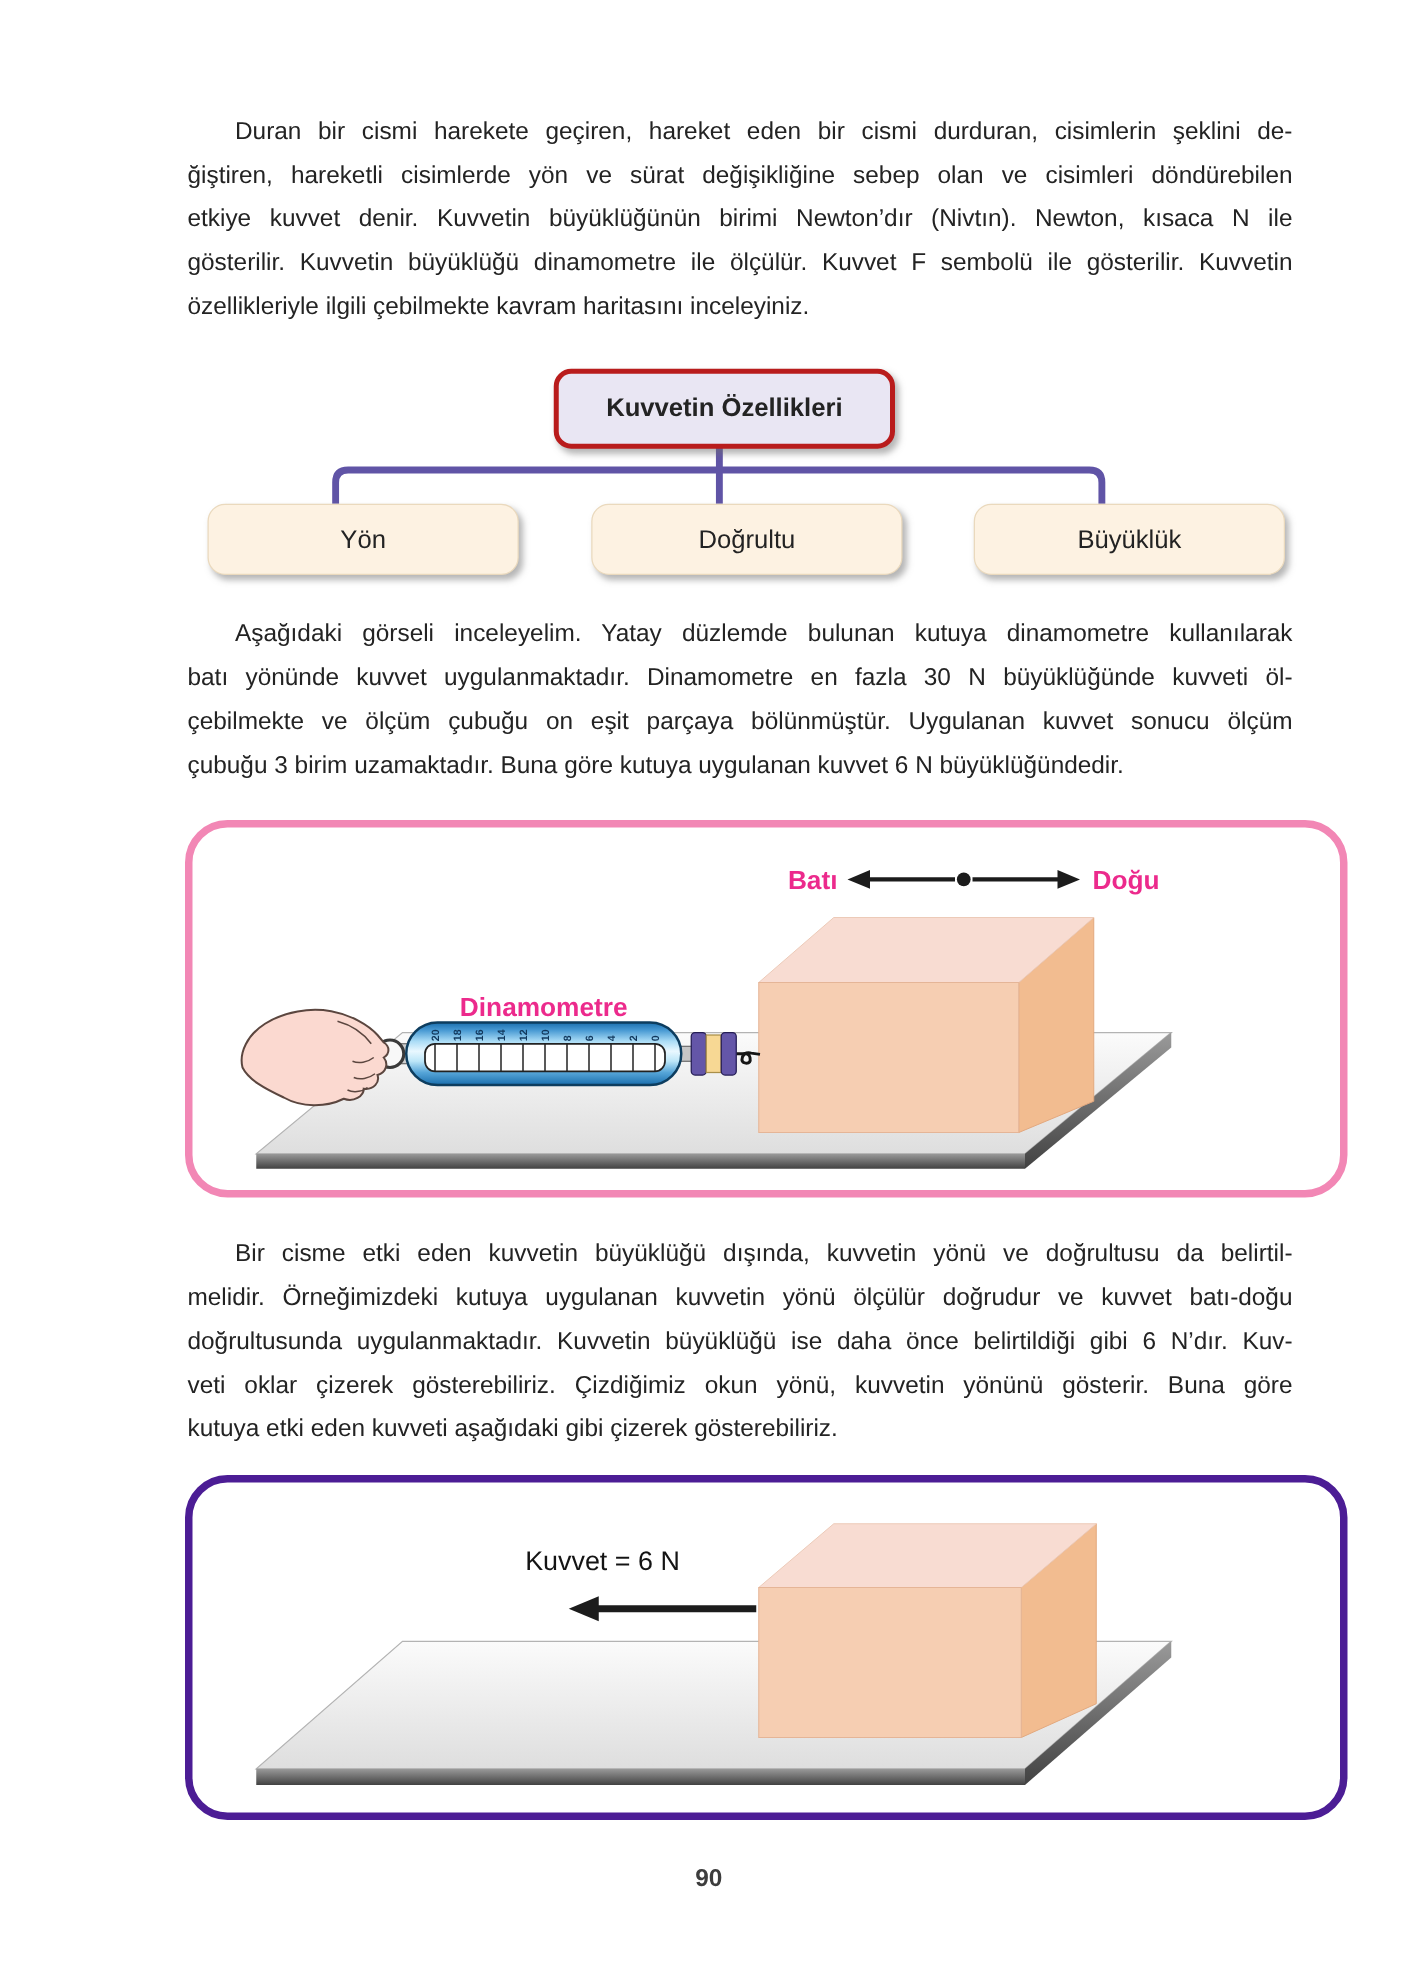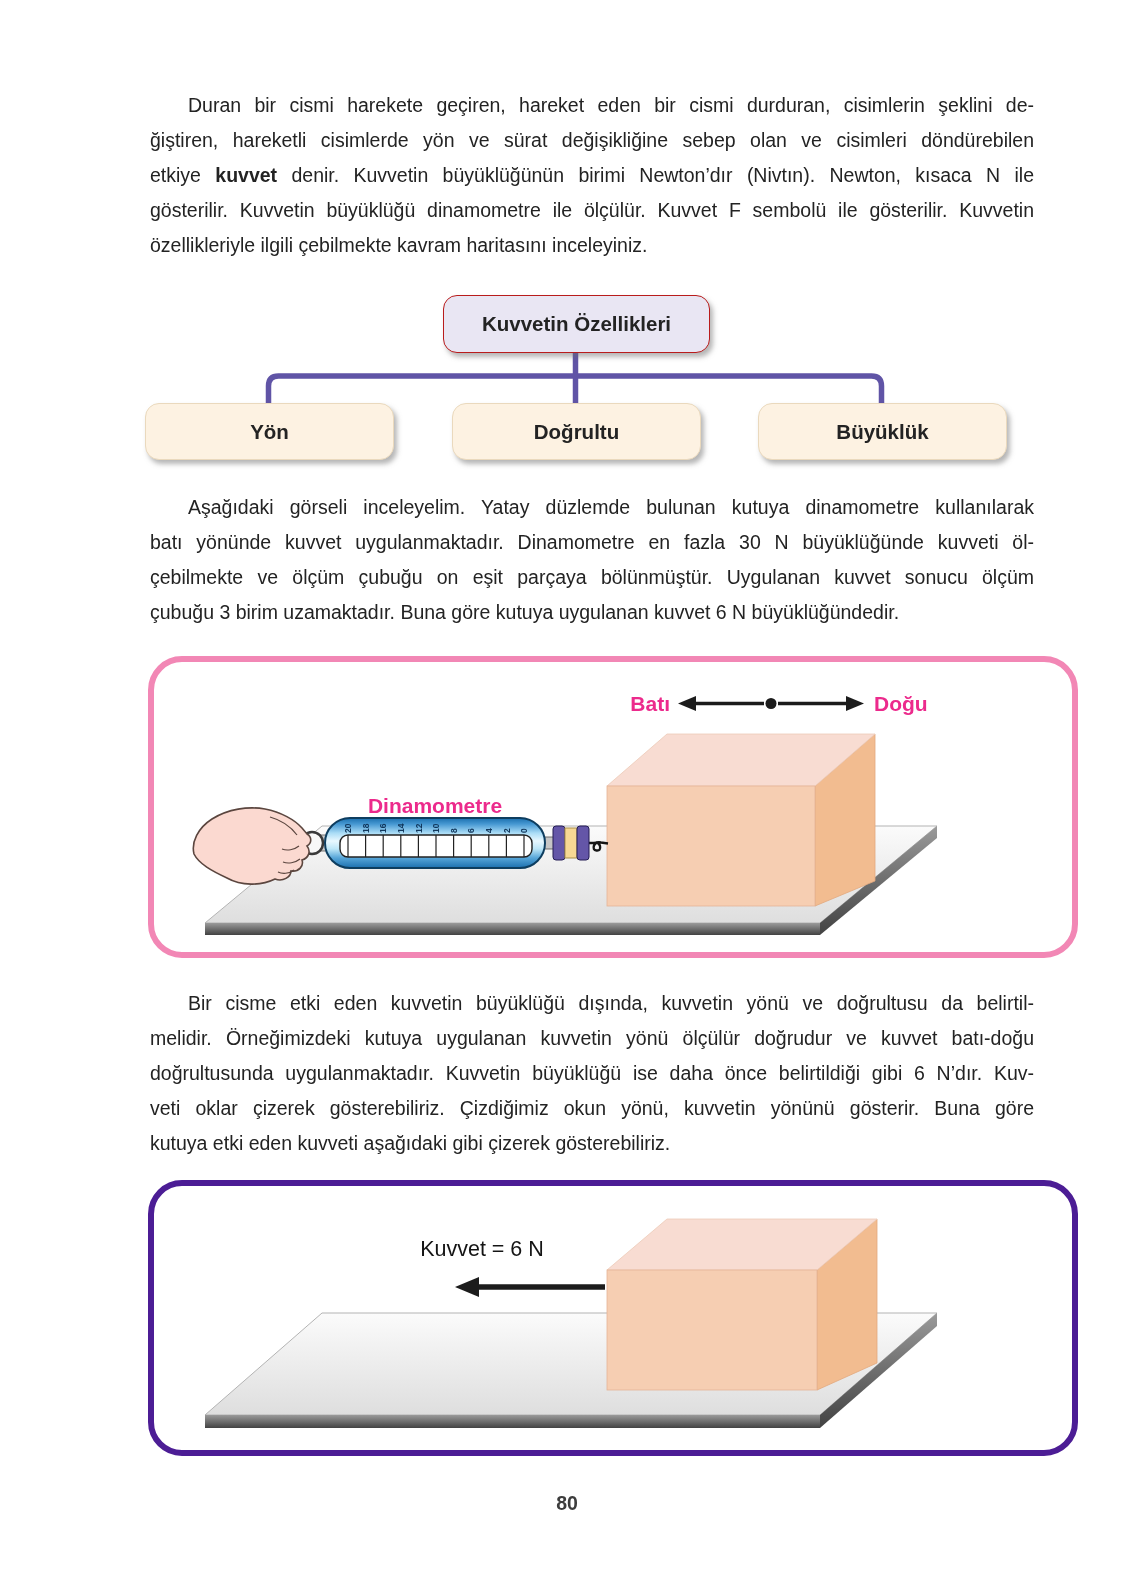--- a/index.html
+++ b/index.html
@@ -2,28 +2,28 @@
 <html><head>
 <meta charset="utf-8">
 <style>
   html,body{margin:0;padding:0;background:#ffffff;}
   .page{position:relative;width:1134px;height:1588px;background:#ffffff;
         font-family:"Liberation Sans",sans-serif;color:#232323;overflow:hidden;}
   .para{position:absolute;left:128px;width:884px;font-size:19.5px;line-height:35px;margin-left:22px;}
   .ln{display:block;height:35px;text-align:justify;text-align-last:justify;white-space:nowrap;}
   .ln-first{text-indent:38px;}
   .ln-end{text-align-last:left;}
-  .ln b{font-weight:700;}
+  .ln b{font-weight:400;}
   
   .cmap{position:absolute;left:128px;top:293px;width:884px;height:172px;}
   .cm-box{position:absolute;display:flex;align-items:center;justify-content:center;
           border-radius:14px;box-shadow:3px 4px 5px rgba(110,110,110,.5);font-size:20.5px;}
   .cm-root{left:315px;top:2px;width:265px;height:56px;background:#e9e6f3;
-           border:1px solid #b91c1c;font-weight:700;}
-  .cm-child{top:110px;width:247px;height:55px;background:#fdf2e2;border:1px solid #ead9bd;font-weight:700;}
+           border:4px solid #b91c1c;font-weight:700;}
+  .cm-child{top:110px;width:247px;height:55px;background:#fdf2e2;border:1px solid #ead9bd;font-weight:400;margin-left:21px;}
   .cm-c0{left:17px;} .cm-c1{left:324px;} .cm-c2{left:630px;}
   .cm-lines{position:absolute;left:0;top:0;}
   
   .fig{position:absolute;left:148px;width:930px;box-sizing:border-box;background:#fff;overflow:hidden;}
   .fig1{top:656px;height:302px;border:6px solid #f287b5;border-radius:34px;}
   .fig2{top:1180px;height:276px;border:6px solid #4c1d95;border-radius:34px;}
   .fig svg{display:block;}
   svg text{font-family:"Liberation Sans",sans-serif;}
   .pageno{position:absolute;left:0;top:1492px;width:100%;text-align:center;
           font-size:19.5px;font-weight:700;color:#3d3d3d;}
@@ -194,15 +194,15 @@
       </g>
 
       <g>
         <line x1="457" y1="107" x2="330" y2="107" stroke="#1c1c1c" stroke-width="5.5"></line>
         <polygon points="307,107 331,97 331,117" fill="#1c1c1c"></polygon>
       </g>
       <text x="334" y="76" text-anchor="middle" font-size="21.5" fill="#141414">Kuvvet = 6 N</text>
     </svg>
   </div>
 
-  <div class="pageno">80</div>
+  <div class="pageno">90</div>
 
 </div>
 
 </body></html>

